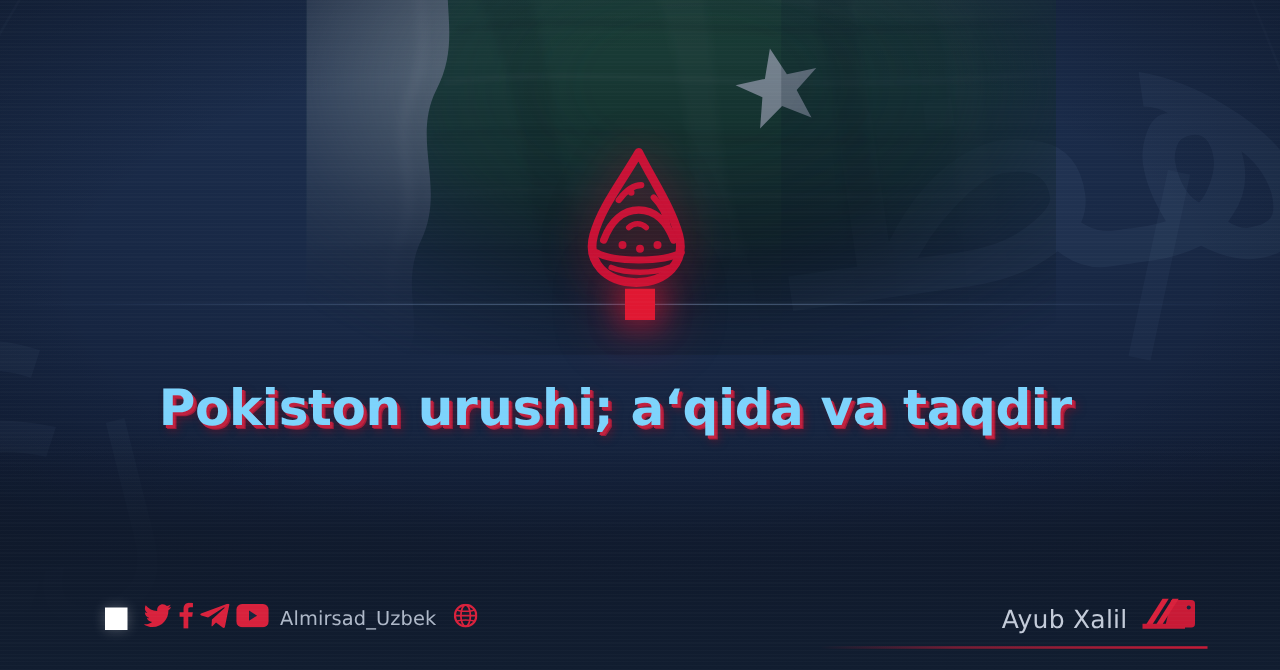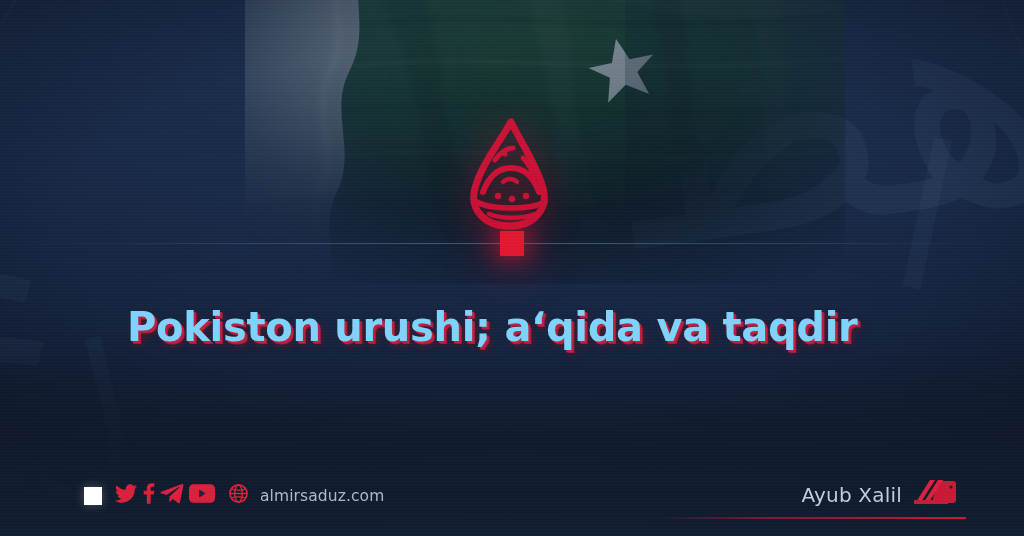--- a/index.html
+++ b/index.html
@@ -332,32 +332,32 @@
         </span>
 
         <span class="ic">
           <svg width="26" height="19" viewBox="0 0 28 20" aria-hidden="true">
             <rect x="0" y="0" width="28" height="20" rx="5" fill="#d8213c"></rect>
             <path fill="#16253d" d="M11,5.6l7,4.4l-7,4.4V5.6z"></path>
           </svg>
         </span>
       </div>
 
+      <span class="handle">Almirsad_Uzbek</span>
 
       <span class="globe">
         <svg width="19" height="19" viewBox="0 0 20 20" aria-hidden="true">
           <circle cx="10" cy="10" r="9" fill="none" stroke="#d8213c" stroke-width="1.8"></circle>
           <ellipse cx="10" cy="10" rx="4" ry="9" fill="none" stroke="#d8213c" stroke-width="1.5"></ellipse>
           <line x1="1" y1="10" x2="19" y2="10" stroke="#d8213c" stroke-width="1.5"></line>
           <path d="M2.6,5.2 C5.6,6.8 14.4,6.8 17.4,5.2" fill="none" stroke="#d8213c" stroke-width="1.3"></path>
           <path d="M2.6,14.8 C5.6,13.2 14.4,13.2 17.4,14.8" fill="none" stroke="#d8213c" stroke-width="1.3"></path>
         </svg>
       </span>
 
-      <span class="site">almirsaduz.com</span>
     </div>
 
     <div class="footer-right">
       <span class="author-name">Ayub Xalil</span>
       <span>
         <svg width="46" height="30" viewBox="0 0 46 30" aria-hidden="true">
           <path fill="#c81a36" d="M25,3 L41,3 C43,3 44,4 44,6 L44,22 C44,24 43,25 41,25 L20,25 Z"></path>
           <path fill="#d8213c" d="M4,24 L18,2 L23,2 L9,24 Z"></path>
           <path fill="#d8213c" d="M12,24 L26,2 L31,2 L17,24 Z"></path>
           <rect x="2" y="22" width="34" height="4" fill="#c81a36"></rect>

